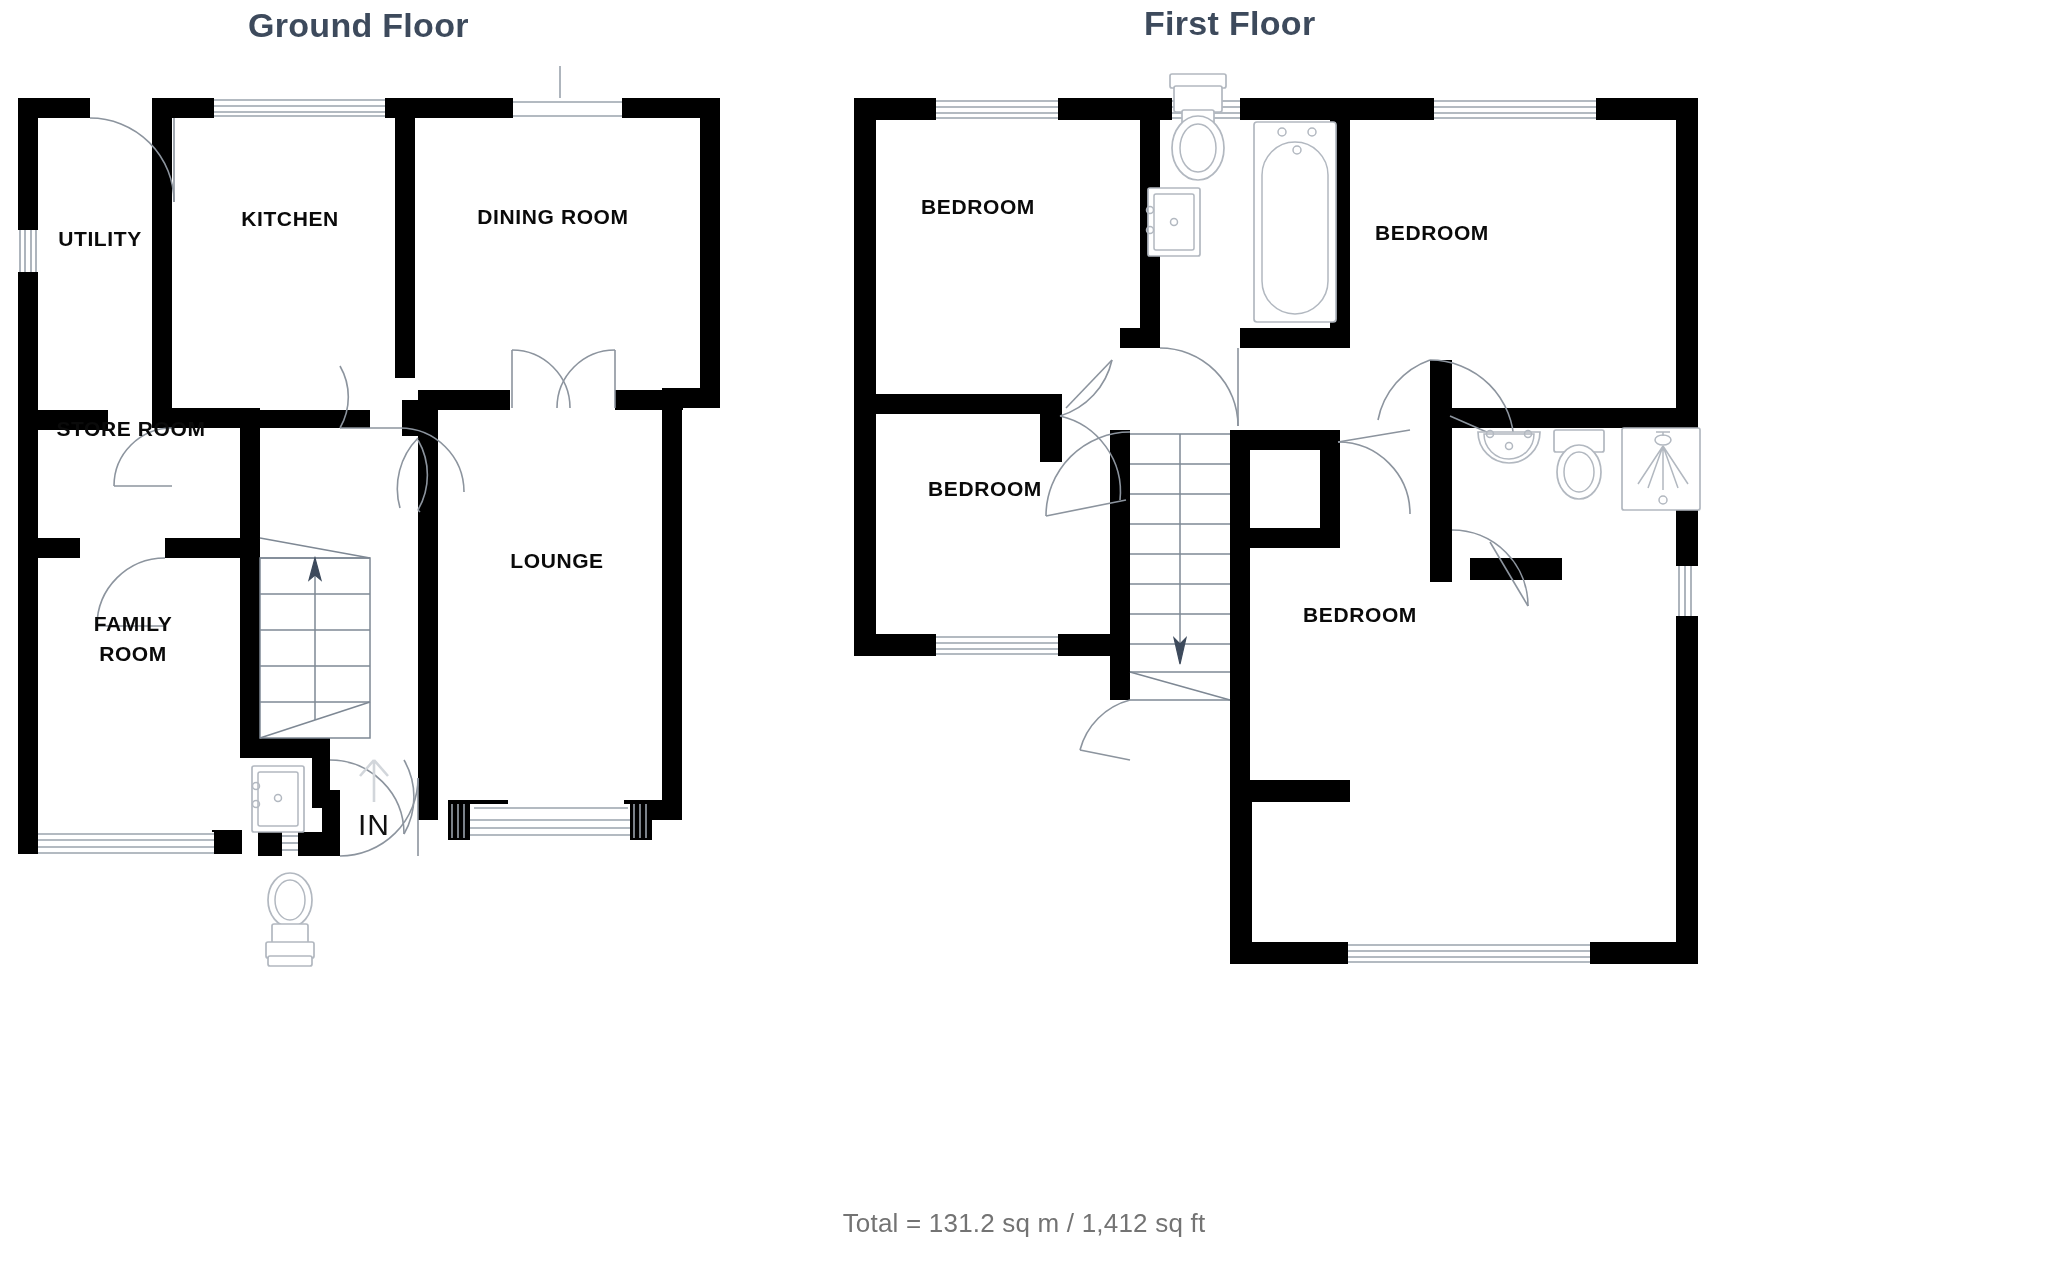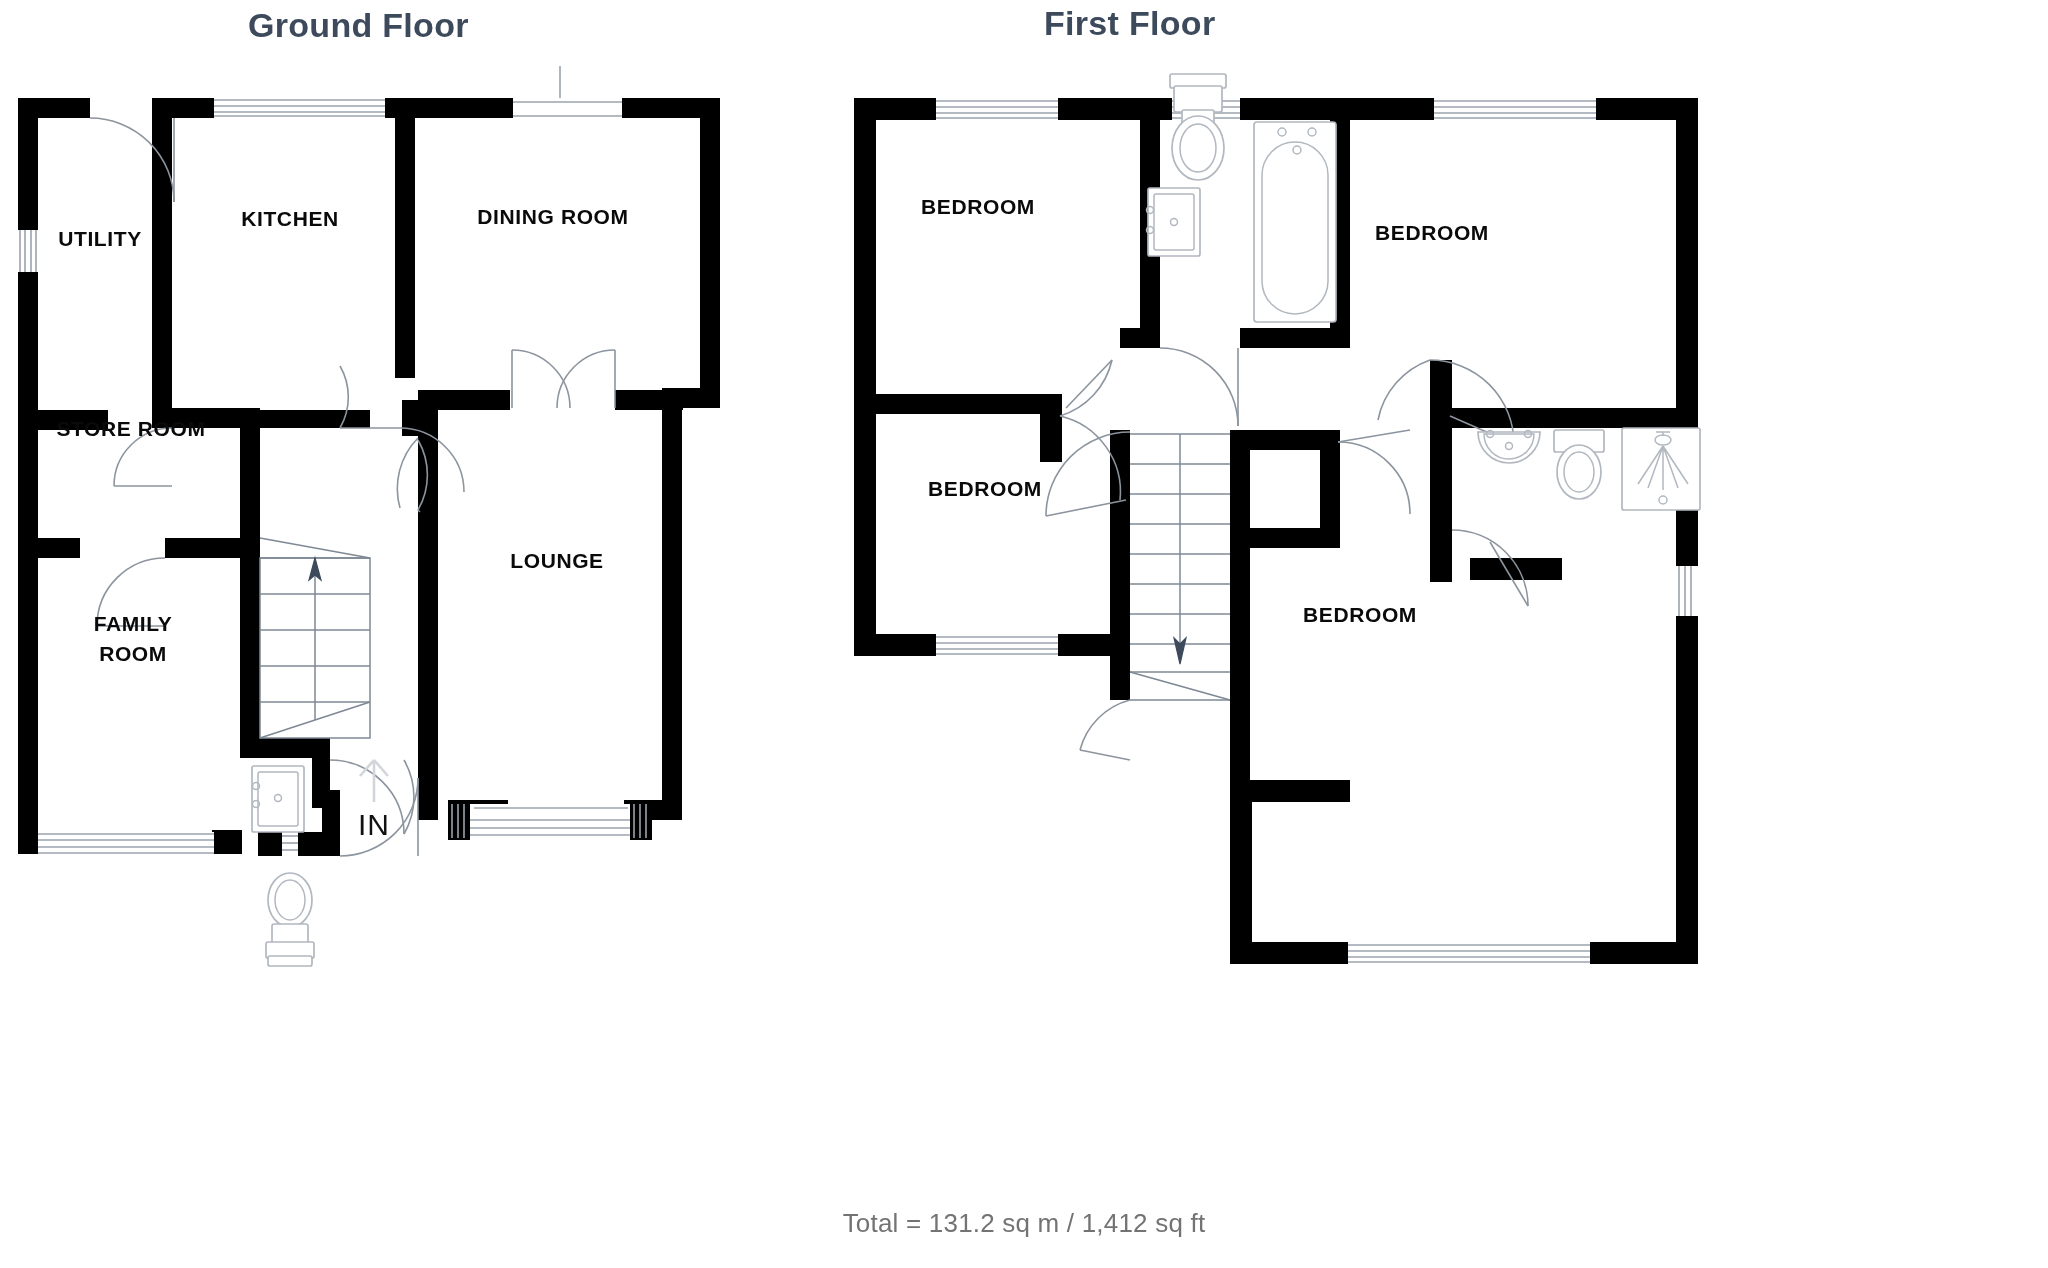--- a/index.html
+++ b/index.html
@@ -14,21 +14,21 @@
   .floor-title{
     position:absolute;
     font-family:"Liberation Sans", sans-serif;
     font-weight:bold;
     font-size:34px;
     letter-spacing:0.3px;
     color:#3d4a5c;
     white-space:nowrap;
   }
   #ground-title{left:248px;top:6px;}
-  #first-title{left:1044px;top:4px;}
+  #first-title{left:1144px;top:4px;}
 
   .plan{position:absolute;top:0;left:0;}
   #ground-plan{left:0px;top:60px;}
   #first-plan{left:830px;top:60px;}
 
   .rlabel{
     font-family:"Liberation Sans", sans-serif;
     font-weight:bold;
     font-size:21px;
     fill:#0a0a0a;

